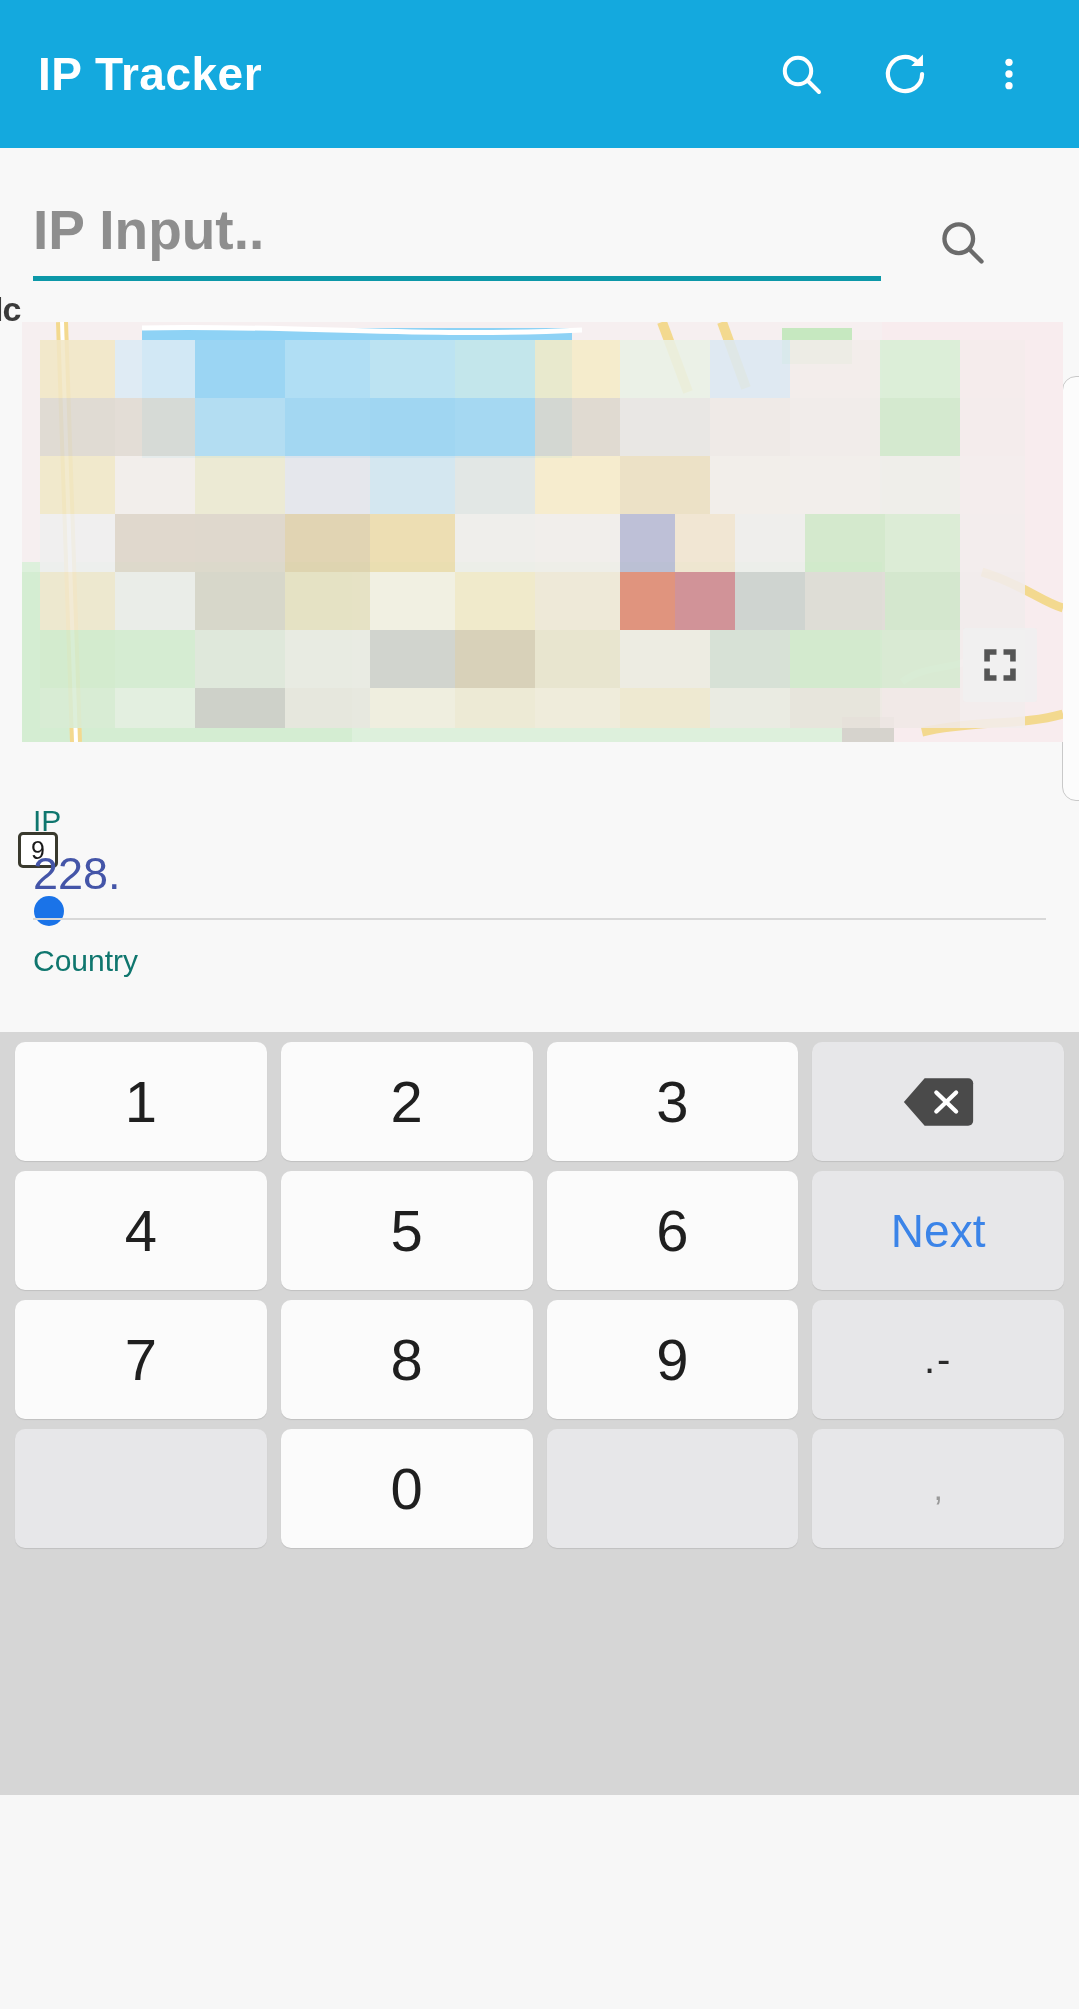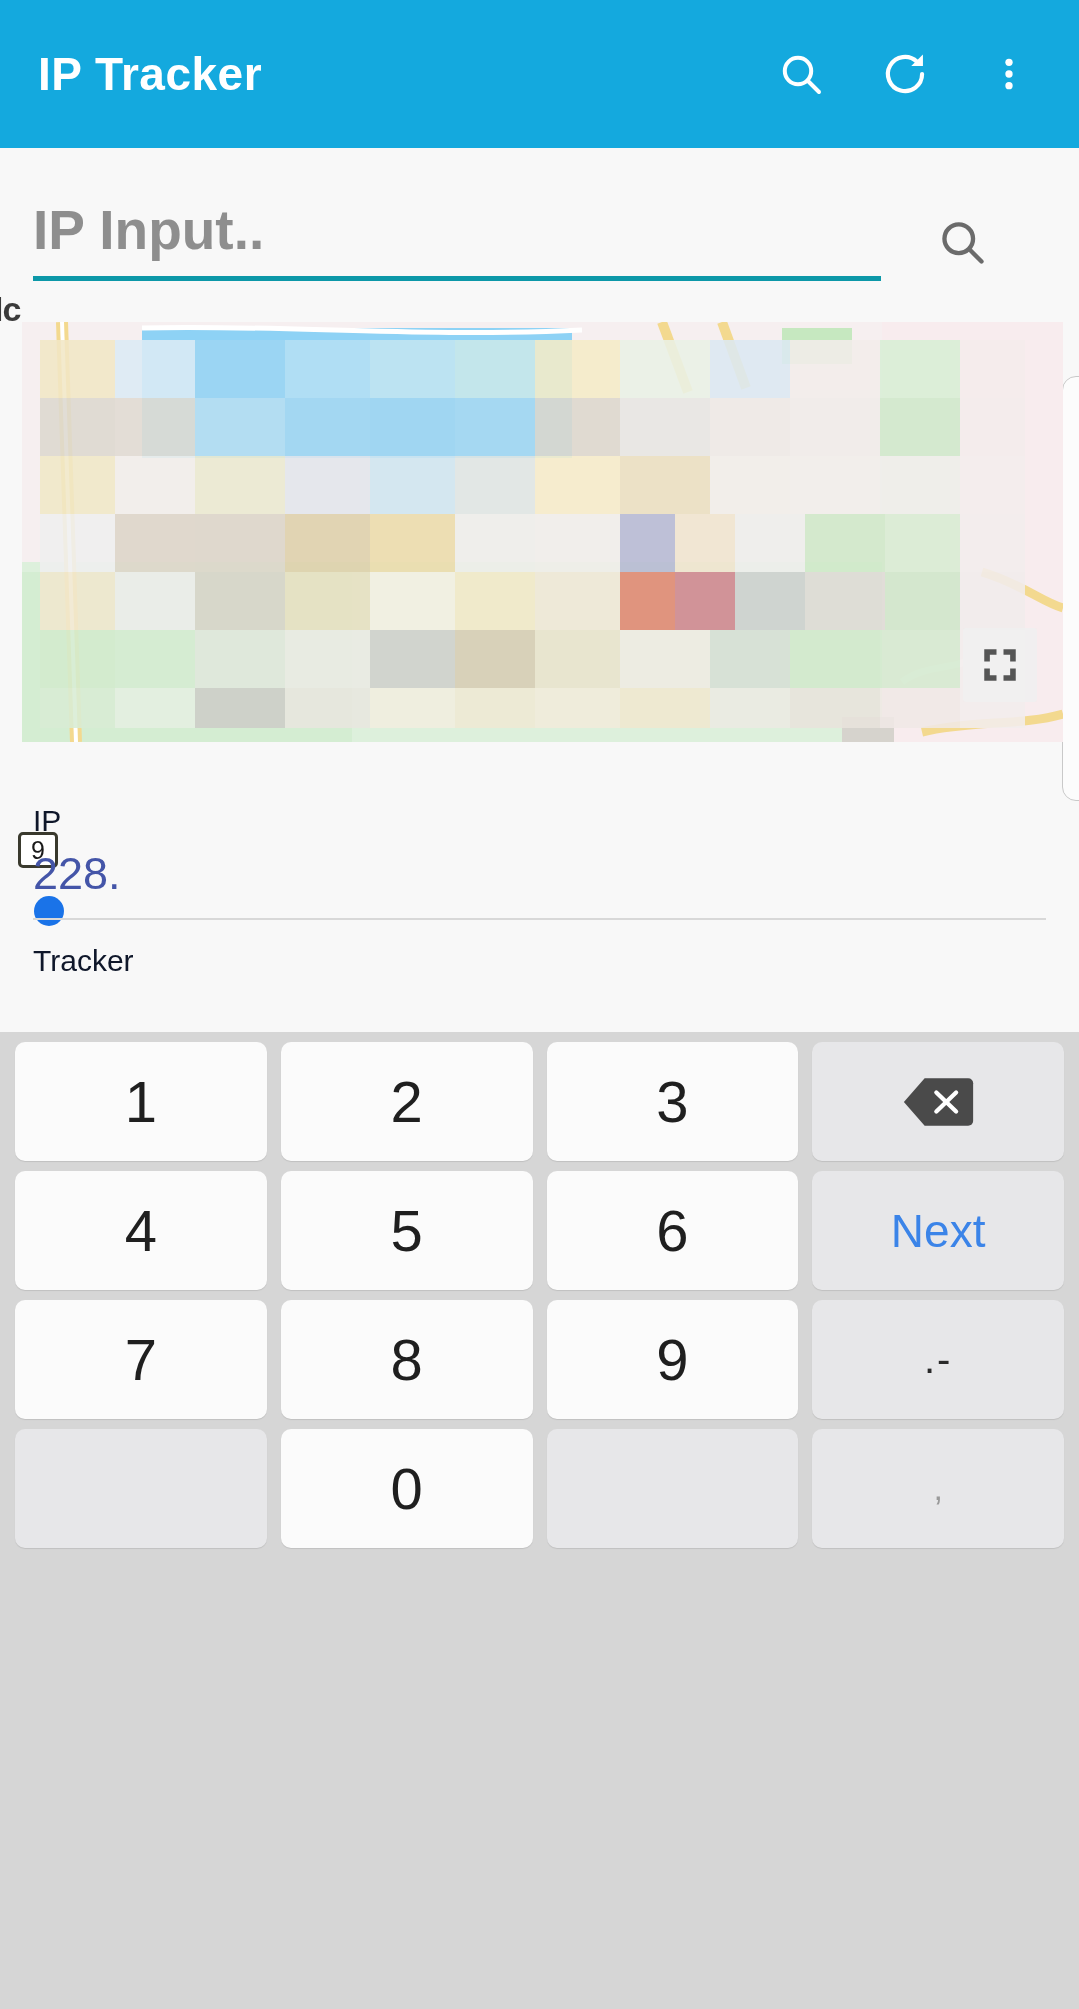--- a/index.html
+++ b/index.html
@@ -4,21 +4,21 @@
 <style>
   * { box-sizing: border-box; margin: 0; padding: 0; }
   html, body {
     width: 1079px; height: 2009px;
     font-family: "Liberation Sans", sans-serif;
     background: #f7f7f7;
     overflow: hidden;
   }
   #screen {
     position: relative;
-    width: 1079px; height: 2009px;
+    width: 1079px; height: 1795px;
     background: #f8f8f8;
     overflow: hidden;
   }
 
   
   #appbar {
     position: absolute; left: 0; top: 0;
     width: 1079px; height: 148px;
     background: #14a9de;
     display: flex; align-items: center;
@@ -131,21 +131,21 @@
   #map-pin {
     position: absolute; left: 34px; top: 748px;
     width: 30px; height: 30px; border-radius: 50%;
     background: #1a73e8;
   }
 
   
   #details { position: absolute; left: 0; top: 632px; width: 1079px; }
   .field { position: relative; padding: 0 33px; }
   .field-label {
-    font-size: 30px; color: #0f172a; padding-top: 24px;
+    font-size: 30px; color: #0f766e; padding-top: 24px;
   }
   .field-value {
     font-size: 45px; color: #4455a8; padding-top: 10px;
     position: relative; display: inline-block;
   }
   .field-rule {
     margin: 18px 0 0 0; height: 2px; background: #d8d8d8; width: 1013px;
   }
   #ip-redaction {
     position: absolute;
@@ -390,21 +390,21 @@
 
     <div id="details">
 
       <div class="field">
         <div class="field-label">IP</div>
         <div class="field-value">228.</div>
         <div class="field-rule"></div>
       </div>
 
       <div class="field">
-        <div class="field-label">Tracker</div>
+        <div class="field-label">Country</div>
       </div>
 
     </div>
 
     <div id="ip-redaction"></div>
 
   </div>
 
   <div id="keyboard" style="background: rgb(214, 214, 214);">
 

